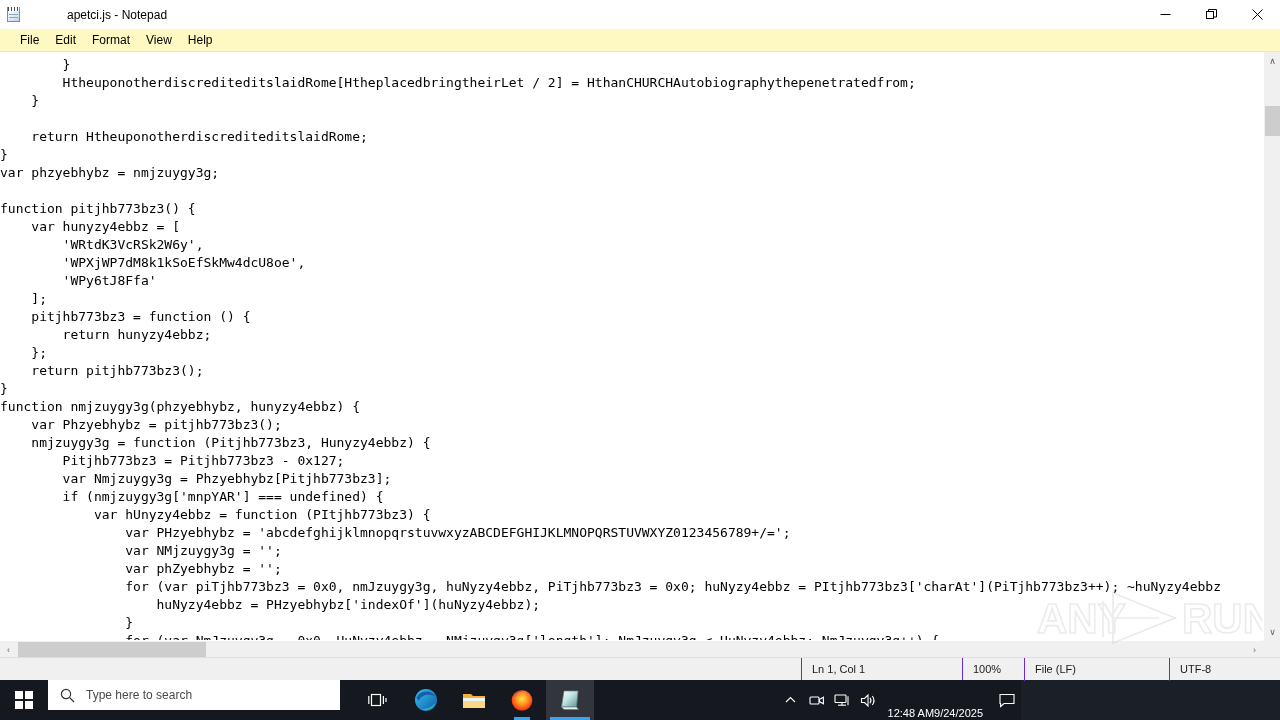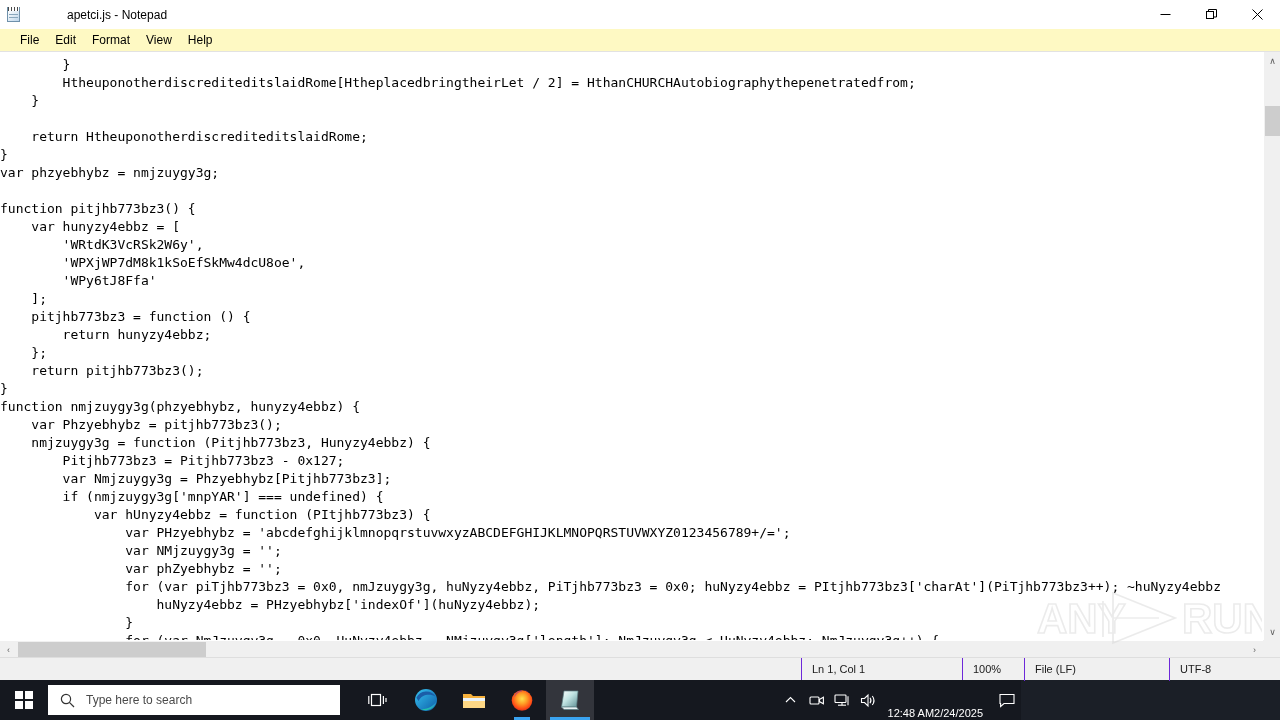--- a/index.html
+++ b/index.html
@@ -208,21 +208,20 @@
     z-index: 5;
   }
 
   
   #taskbar {
     position: absolute;
     left: 0; bottom: 0;
     width: 1021px; height: 40px;
     background: #15181f;
     display: flex;
-    align-items: center;
   }
   #start-button {
     width: 48px; height: 40px;
     display: flex; align-items: center; justify-content: center;
   }
   #search-box {
     width: 292px; height: 30px;
     background: #ffffff;
     display: flex;
     align-items: center;
@@ -502,21 +501,21 @@
     </div>
     <div class="tray-icon">
       <svg width="17" height="15" viewBox="0 0 17 15">
         <polygon points="1.5,5.5 4.5,5.5 8,2 8,13 4.5,9.5 1.5,9.5" fill="none" stroke="#ffffff" stroke-width="1.1"></polygon>
         <path d="M10,4.8 A4.6,4.6 0 0 1 10,10.2" fill="none" stroke="#ffffff" stroke-width="1.1"></path>
         <path d="M12.3,3 A7.5,7.5 0 0 1 12.3,12" fill="none" stroke="#ffffff" stroke-width="1.1"></path>
       </svg>
     </div>
     <div id="clock">
       <span>12:48 AM</span>
-      <span>2/24/2025</span>
+      <span>9/24/2025</span>
     </div>
     <div id="notif-icon">
       <svg width="16" height="15" viewBox="0 0 16 15">
         <path d="M1 1.5 L15 1.5 L15 10.5 L5 10.5 L1.6 13.5 L1.6 10.5 L1 10.5 Z" fill="none" stroke="#ffffff" stroke-width="1.1"></path>
       </svg>
     </div>
   </div>
 </div>
 
 </body></html>

